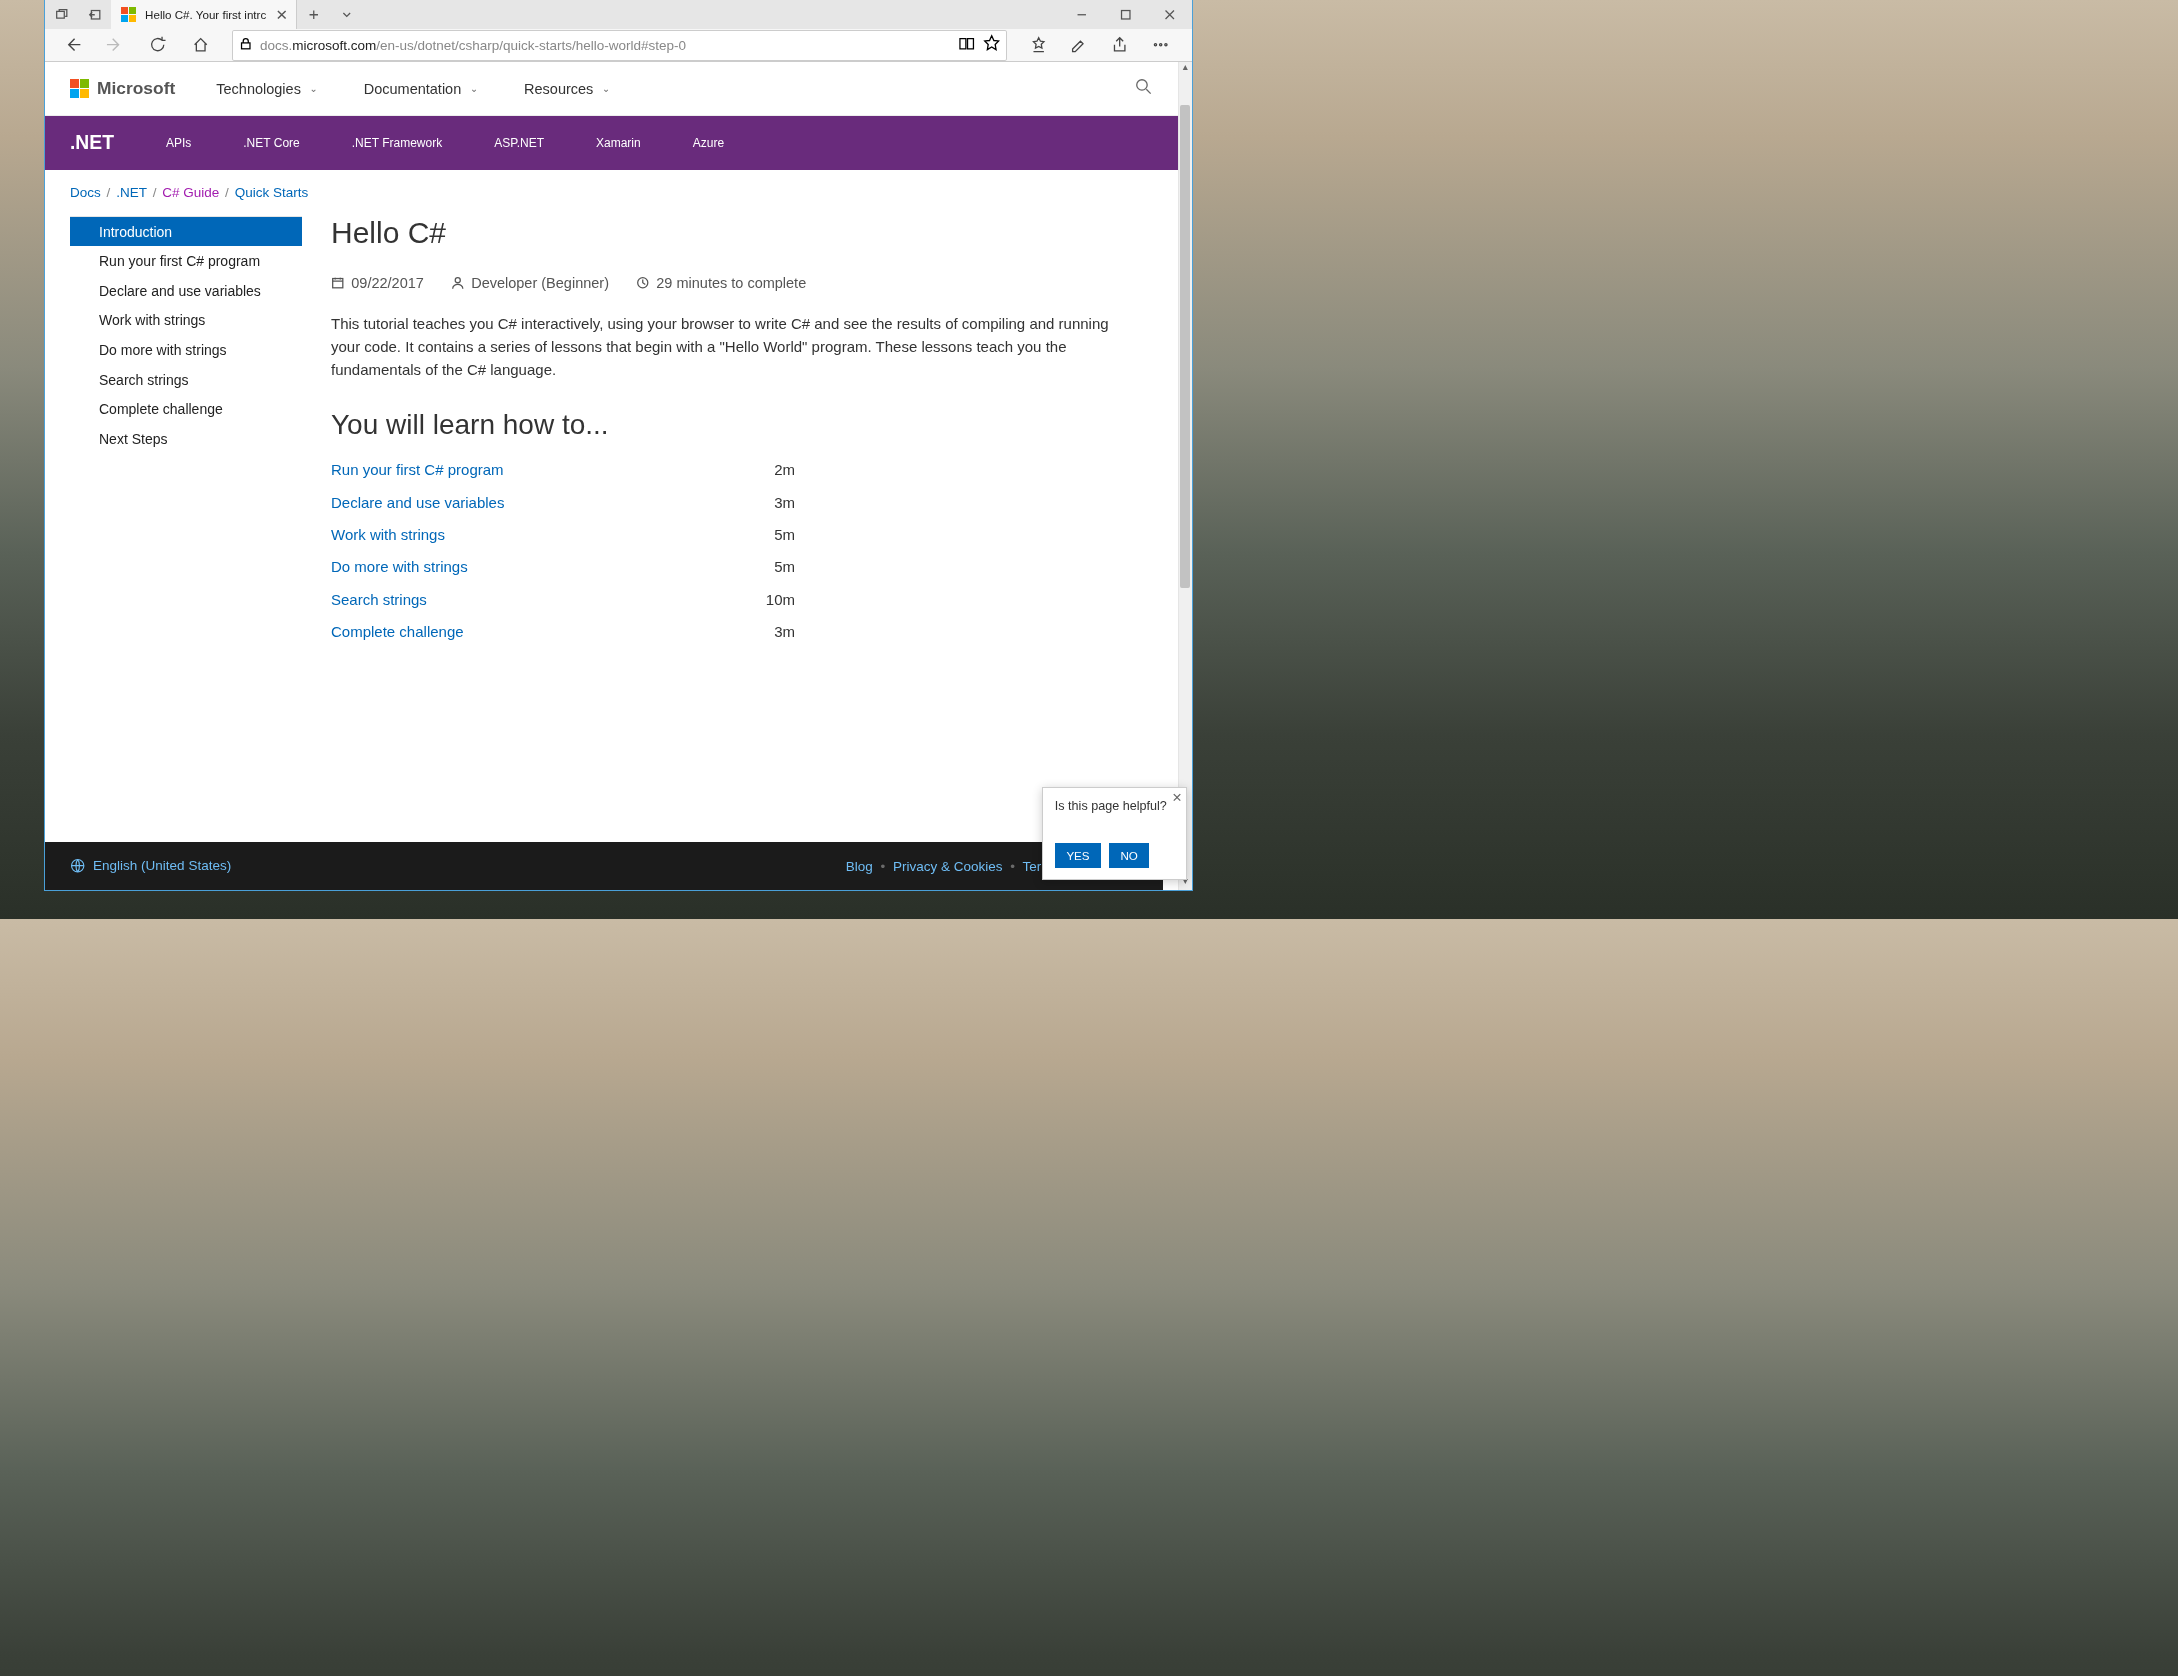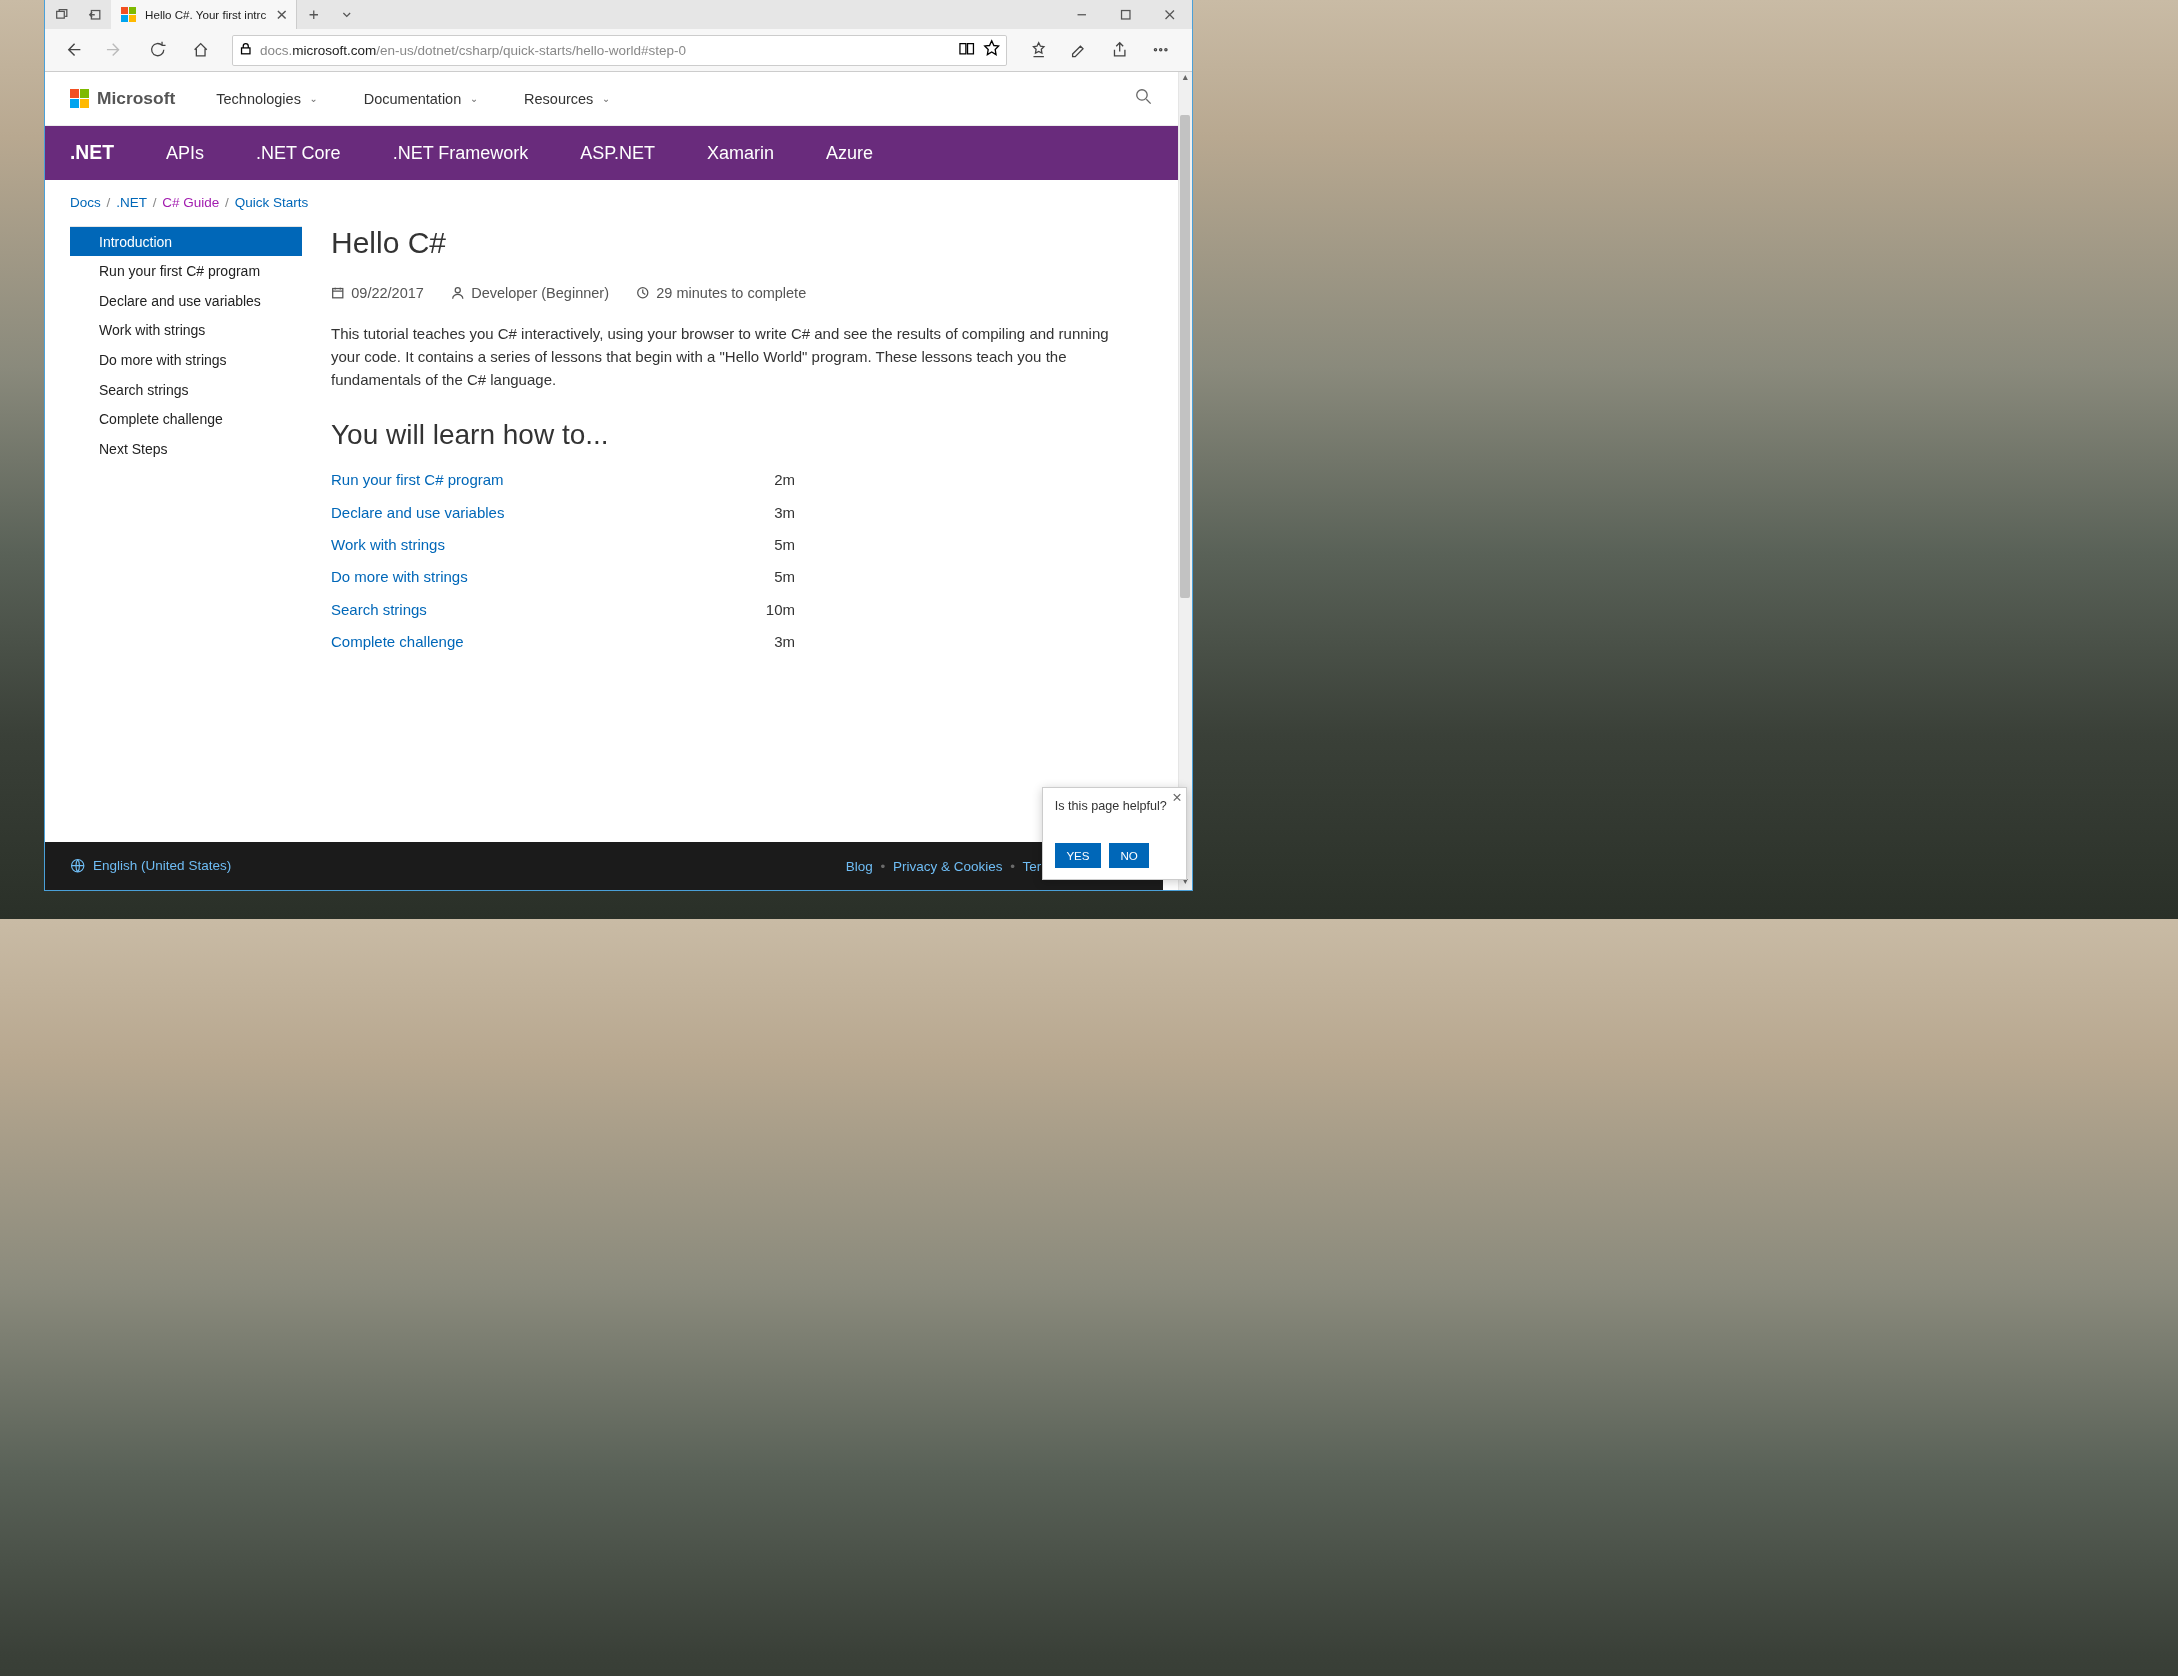--- a/index.html
+++ b/index.html
@@ -20,21 +20,21 @@
   .tb-btn svg { width: 13.5px; height: 13.5px; }
   .tab { display: flex; align-items: center; background: #f7f7f7; padding: 0 7.7px 0 9.7px; gap: 9px; max-width: 208px; border-right: 1px solid #ccc; }
   .tab .favicon { width: 15.4px; height: 15.4px; flex: none; }
   .tab-title { font-size: 11.6px; color: #222; white-space: nowrap; overflow: hidden; text-overflow: clip; flex: 1; }
   .tab-close { width: 13.5px; height: 13.5px; color: #555; }
   .tab-actions { display: flex; }
   .titlebar-spacer { flex: 1; }
   .wincontrols { display: flex; }
   .wincontrols .tb-btn { width: 44px; }
   .toolbar {
-    height: 43px; background: #f7f7f7; border-bottom: 1px solid #ccc;
+    height: 33px; background: #f7f7f7; border-bottom: 1px solid #ccc;
     display: flex; align-items: center; padding: 0 7.7px; gap: 3.9px;
   }
   .tool-btn { width: 39px; height: 39px; display: flex; align-items: center; justify-content: center; color: #444; }
   .tool-btn.disabled { color: #bbb; }
   .addressbar {
     flex: 1; height: 31px; border: 1px solid #ccc; background: #fff; border-radius: 1.9px;
     display: flex; align-items: center; padding: 0 5.8px; gap: 7.7px; margin: 0 7.7px;
   }
   .addressbar .url { flex: 1; font-size: 13.5px; color: #888; white-space: nowrap; overflow: hidden; }
   .addressbar .url .domain { color: #222; }
@@ -51,21 +51,21 @@
   .ms-logo { display: flex; align-items: center; gap: 7.7px; }
   .ms-logo .sq { width: 19.3px; height: 19.3px; display: grid; grid-template: 1fr 1fr / 1fr 1fr; gap: 1px; }
   .ms-logo .sq div:nth-child(1){background:#f25022}.ms-logo .sq div:nth-child(2){background:#7fba00}.ms-logo .sq div:nth-child(3){background:#00a4ef}.ms-logo .sq div:nth-child(4){background:#ffb900}
   .ms-logo span { font-size: 17.4px; color: #555; font-weight: 600; }
   .ms-nav { display: flex; gap: 46px; }
   .ms-nav-item { font-size: 14.5px; color: #333; display: flex; align-items: center; gap: 8.7px; }
   .ms-nav-item .chev { font-size: 9.7px; color: #777; }
   .ms-search { margin-left: auto; color: #666; }
   .purple-bar { background: #692b7c; color: #fff; height: 54px; display: flex; align-items: center; padding: 0 25px; gap: 52px; }
   .purple-bar .brand { font-size: 19.3px; font-weight: 600; }
-  .purple-bar a { font-size: 18px; color: #fff; text-align: right; }
+  .purple-bar a { font-size: 12px; color: #fff; text-align: right; }
   .breadcrumb { padding: 15.4px 25px; font-size: 13.5px; color: #0067b8; }
   .breadcrumb .sep { color: #888; margin: 0 5.8px; }
   .main { display: flex; padding: 0 25px; gap: 29px; }
   .sidenav { width: 232px; flex: none; border-top: 1.9px solid #e5e5e5; }
   .sidenav-item { padding: 6.8px 0 6.8px 29px; font-size: 14px; color: #222; cursor: pointer; }
   .sidenav-item.active { background: #0067b8; color: #fff; }
   .article { flex: 1; max-width: 792px; }
   .article h1 { font-size: 30px; font-weight: 400; color: #333; margin-bottom: 25px; }
   .meta { display: flex; gap: 27px; font-size: 14.5px; color: #555; margin-bottom: 21px; align-items: center; }
   .meta span { display: flex; align-items: center; gap: 6.8px; }

